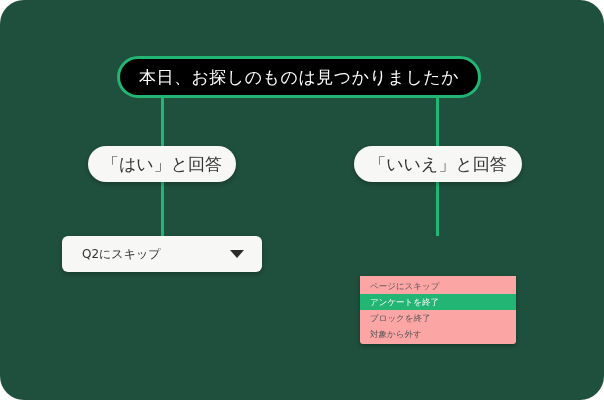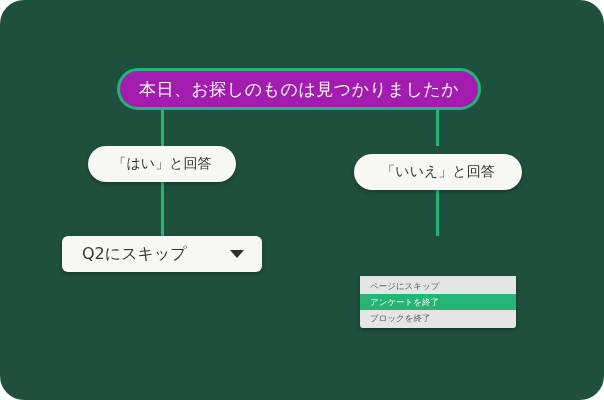--- a/index.html
+++ b/index.html
@@ -1,51 +1,52 @@
 <!DOCTYPE html>
 <html><head>
 <meta charset="utf-8">
 <style>
   html, body { margin:0; padding:0; background:#ffffff; }
   body { width:604px; height:400px; position:relative; overflow:hidden; font-family:"DejaVu Sans", sans-serif; }
   .canvas { position:absolute; left:0; top:0; width:604px; height:400px; background:#1f4f3d; border-radius:24px; overflow:hidden; }
   .line { position:absolute; background:#22b573; }
-  .question { position:absolute; left:117px; top:68px; width:364px; height:42px; box-sizing:border-box; border:3px solid #22b573; border-radius:22px; background:#a21caf; color:#ffffff; font-size:17px; display:flex; align-items:center; justify-content:center; letter-spacing:0.5px; }
-  .answer { position:absolute; height:36px; background:#f7f7f5; border-radius:18px; box-shadow:0 2px 4px rgba(0,0,0,0.25); color:#333333; font-size:14px; display:flex; align-items:center; justify-content:center; }
-  .select { position:absolute; height:36px; background:#f7f7f5; border-radius:6px; box-shadow:0 2px 4px rgba(0,0,0,0.25); color:#333333; font-size:16px; display:flex; align-items:center; box-sizing:border-box; padding:0 18px 0 20px; justify-content:space-between; }
+  .question { position:absolute; left:117px; top:56px; width:364px; height:42px; box-sizing:border-box; border:3px solid #22b573; border-radius:22px; background:#000000; color:#ffffff; font-size:17px; display:flex; align-items:center; justify-content:center; letter-spacing:0.5px; }
+  .answer { position:absolute; height:36px; background:#f7f7f5; border-radius:18px; box-shadow:0 2px 4px rgba(0,0,0,0.25); color:#333333; font-size:17px; display:flex; align-items:center; justify-content:center; }
+  .select { position:absolute; height:36px; background:#f7f7f5; border-radius:6px; box-shadow:0 2px 4px rgba(0,0,0,0.25); color:#333333; font-size:12px; display:flex; align-items:center; box-sizing:border-box; padding:0 18px 0 20px; justify-content:space-between; }
   .caret { width:0; height:0; border-left:7px solid transparent; border-right:7px solid transparent; border-top:8px solid #2c2c2c; }
-  .menu { position:absolute; left:360px; top:276px; width:156px; background:#e5e5e5; border-radius:0 0 3px 3px; box-shadow:0 2px 4px rgba(0,0,0,0.3); padding:2px 0 2px 0; }
+  .menu { position:absolute; left:360px; top:276px; width:156px; background:#fca5a5; border-radius:0 0 3px 3px; box-shadow:0 2px 4px rgba(0,0,0,0.3); padding:2px 0 2px 0; }
   .menu-item { height:16px; line-height:16px; font-size:8.5px; color:#555555; padding-left:10px; }
   .menu-item.active { background:#22b573; color:#ffffff; }
 </style>
 </head>
 <body>
 
 <div class="canvas">
 
   <div class="line" style="left:161px; top:98px; width:3px; height:48px;"></div>
   <div class="line" style="left:161px; top:182px; width:3px; height:54px;"></div>
   <div class="line" style="left:436px; top:98px; width:3px; height:48px;"></div>
   <div class="line" style="left:436px; top:182px; width:3px; height:54px;"></div>
 
   <div class="question">
     <span>本日、お探しのものは見つかりましたか</span>
   </div>
 
   <div class="answer" style="left:88px; top:146px; width:148px;">
     <span>「はい」と回答</span>
   </div>
-  <div class="answer" style="left:354px; top:154px; width:168px;">
+  <div class="answer" style="left:354px; top:146px; width:168px;">
     <span>「いいえ」と回答</span>
   </div>
 
   <div class="select" style="left:62px; top:236px; width:200px;">
     <span>Q2にスキップ</span>
     <span class="caret"></span>
   </div>
 
 
   <div class="menu">
     <div class="menu-item">ページにスキップ</div>
     <div class="menu-item active">アンケートを終了</div>
     <div class="menu-item">ブロックを終了</div>
+    <div class="menu-item">対象から外す</div>
   </div>
 </div>
 
 </body></html>

